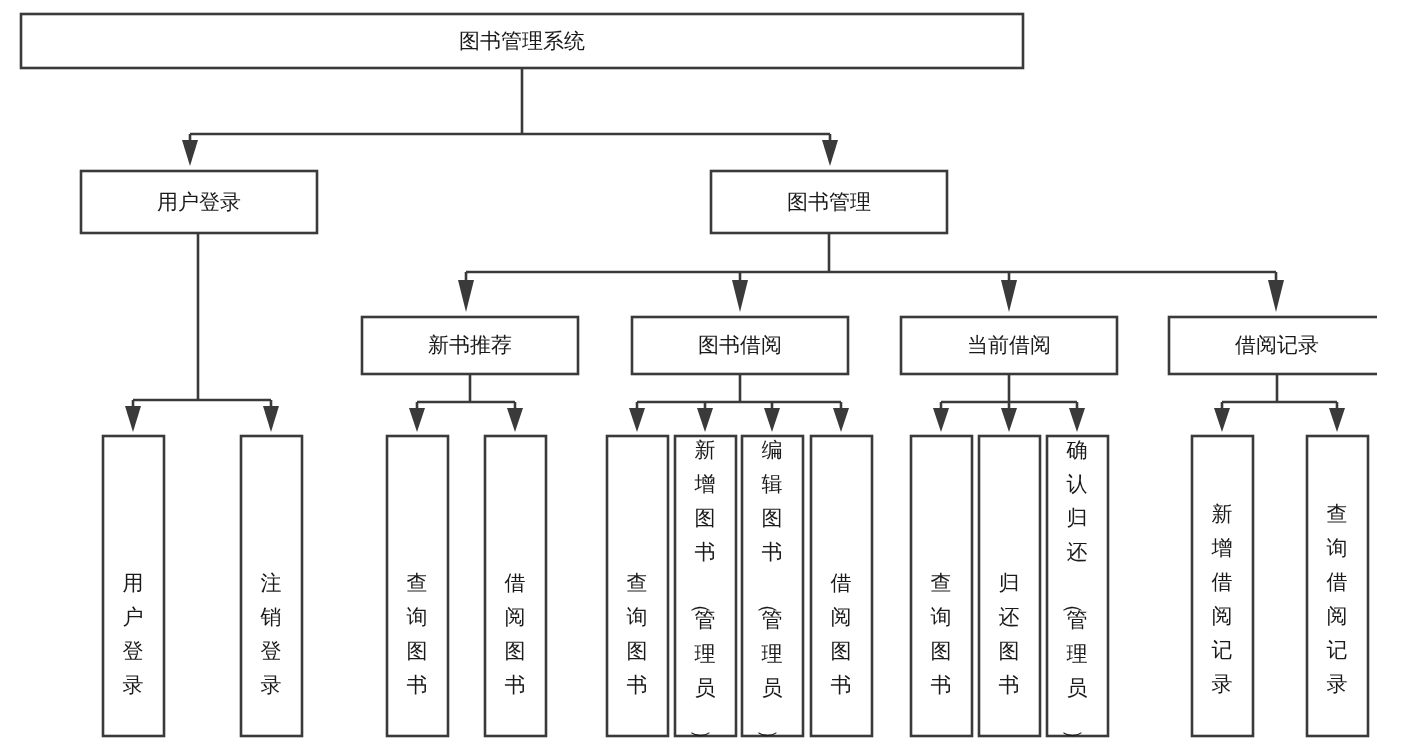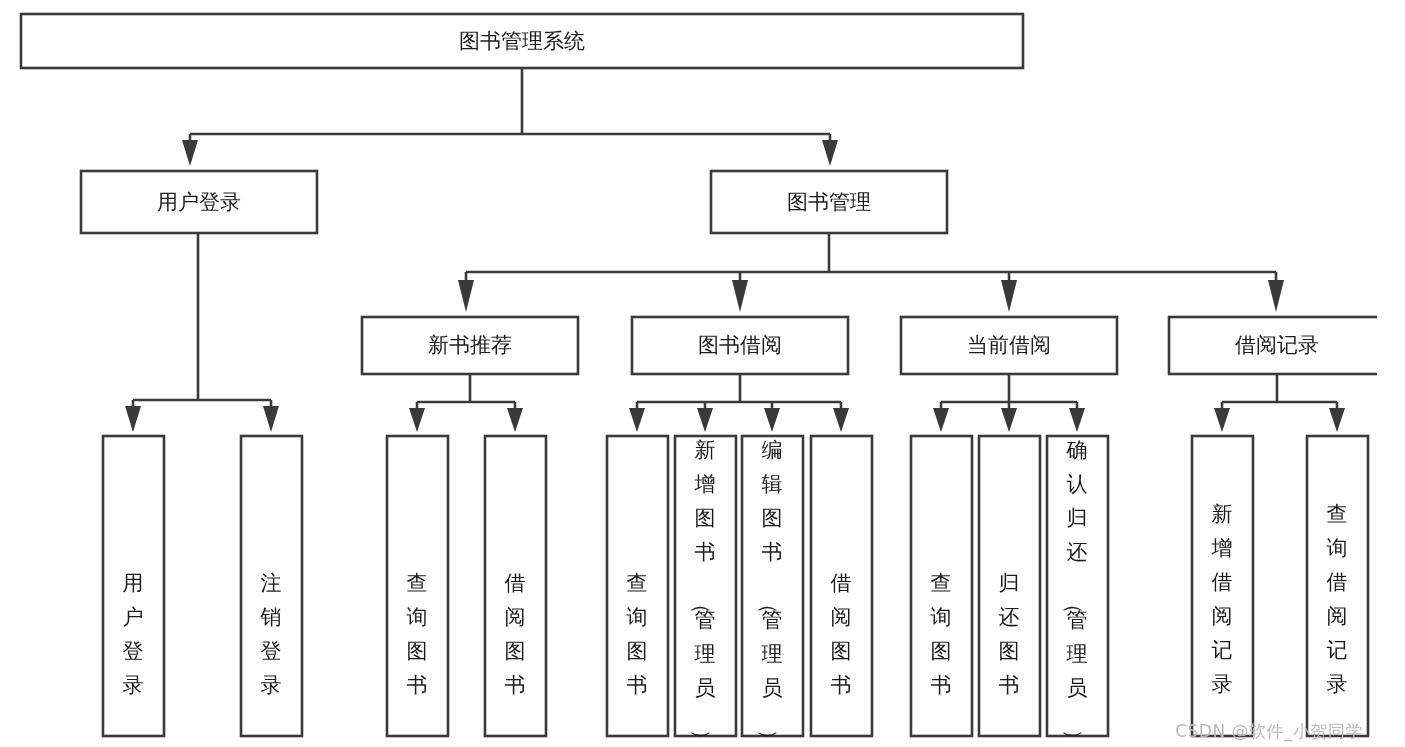--- a/index.html
+++ b/index.html
@@ -224,15 +224,14 @@
       <rect class="node-rect" x="1192" y="436" width="61" height="300"></rect>
       <text class="node-label-v" x="1222" y="521"><tspan x="1222" y="521">新</tspan><tspan x="1222" y="555">增</tspan><tspan x="1222" y="589">借</tspan><tspan x="1222" y="623">阅</tspan><tspan x="1222" y="657">记</tspan><tspan x="1222" y="691">录</tspan></text>
     </g>
     <g>
       <rect class="node-rect" x="1307" y="436" width="61" height="300"></rect>
       <text class="node-label-v" x="1337" y="521"><tspan x="1337" y="521">查</tspan><tspan x="1337" y="555">询</tspan><tspan x="1337" y="589">借</tspan><tspan x="1337" y="623">阅</tspan><tspan x="1337" y="657">记</tspan><tspan x="1337" y="691">录</tspan></text>
     </g>
 
   </svg>
 
-  <div class="watermark">CSDN @软件_小贺同学</div>
 
 </div>
 
 </body></html>

